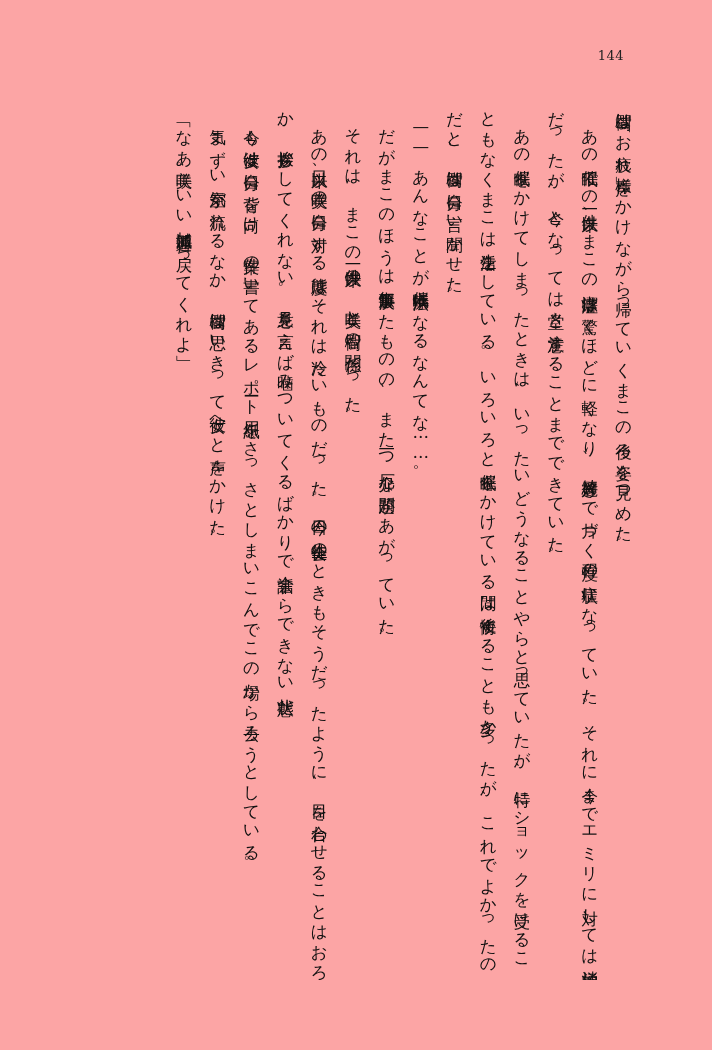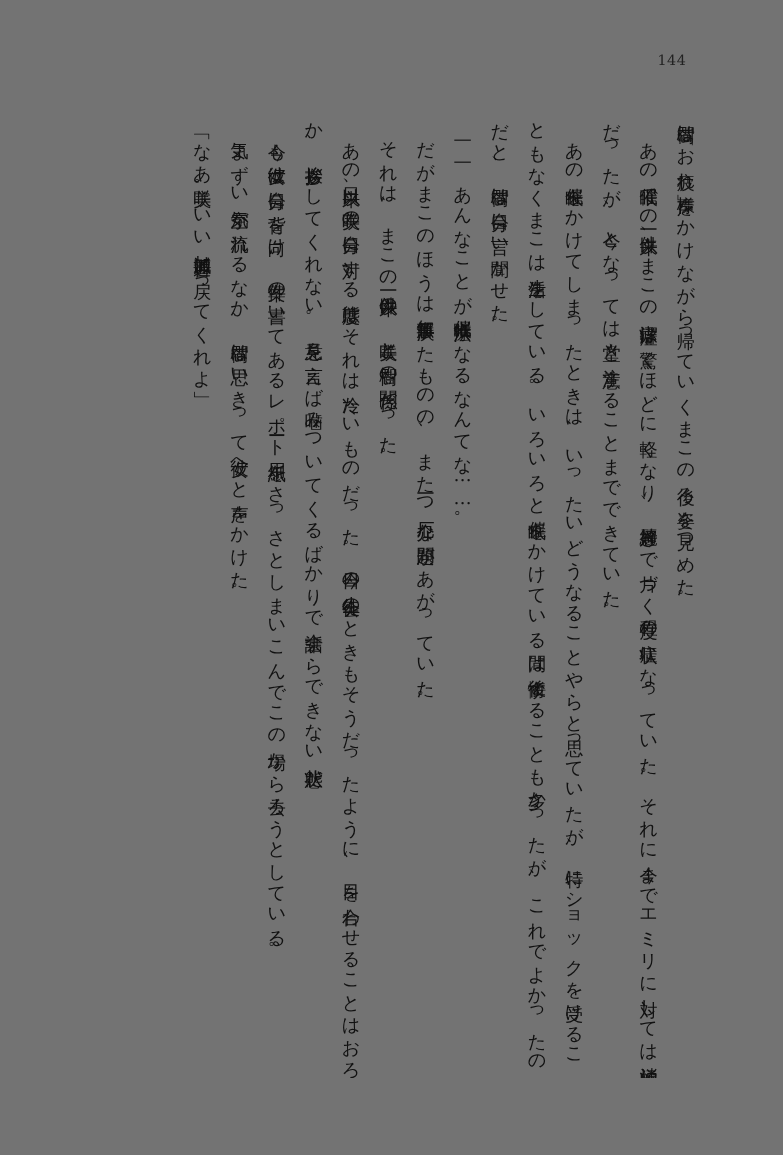--- a/index.html
+++ b/index.html
@@ -12,21 +12,21 @@
     height: 1050px;
     overflow: hidden;
     font-family: "DejaVu Serif", "Liberation Serif", serif;
     color: #1a1a1a;
   }
   .page {
     position: relative;
     width: 712px;
     height: 1050px;
     box-sizing: border-box;
-    background: #737373;
+    background: #fca5a5;
   }
   .page-number {
     position: absolute;
     top: 48px;
     right: 88px;
     font-size: 13px;
     letter-spacing: 0.5px;
     color: #222;
     font-family: "DejaVu Serif", "Liberation Serif", serif;
   }

